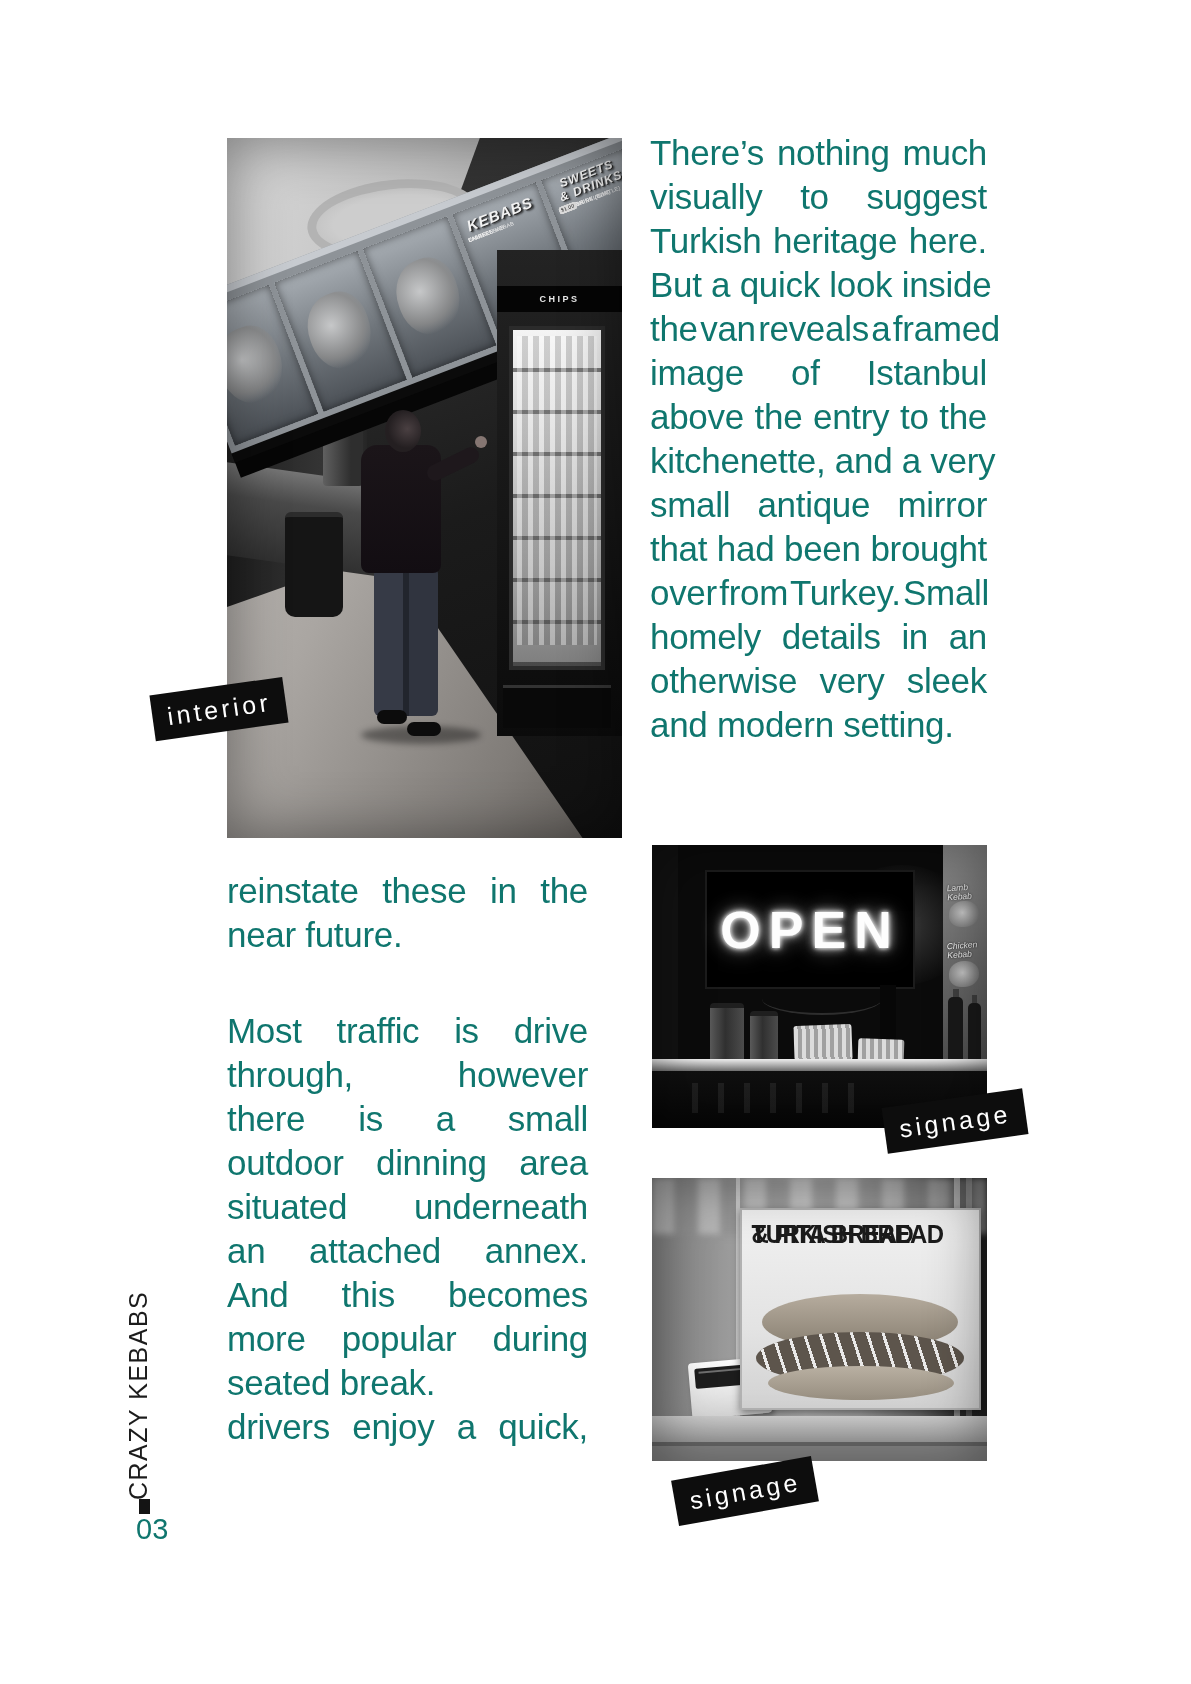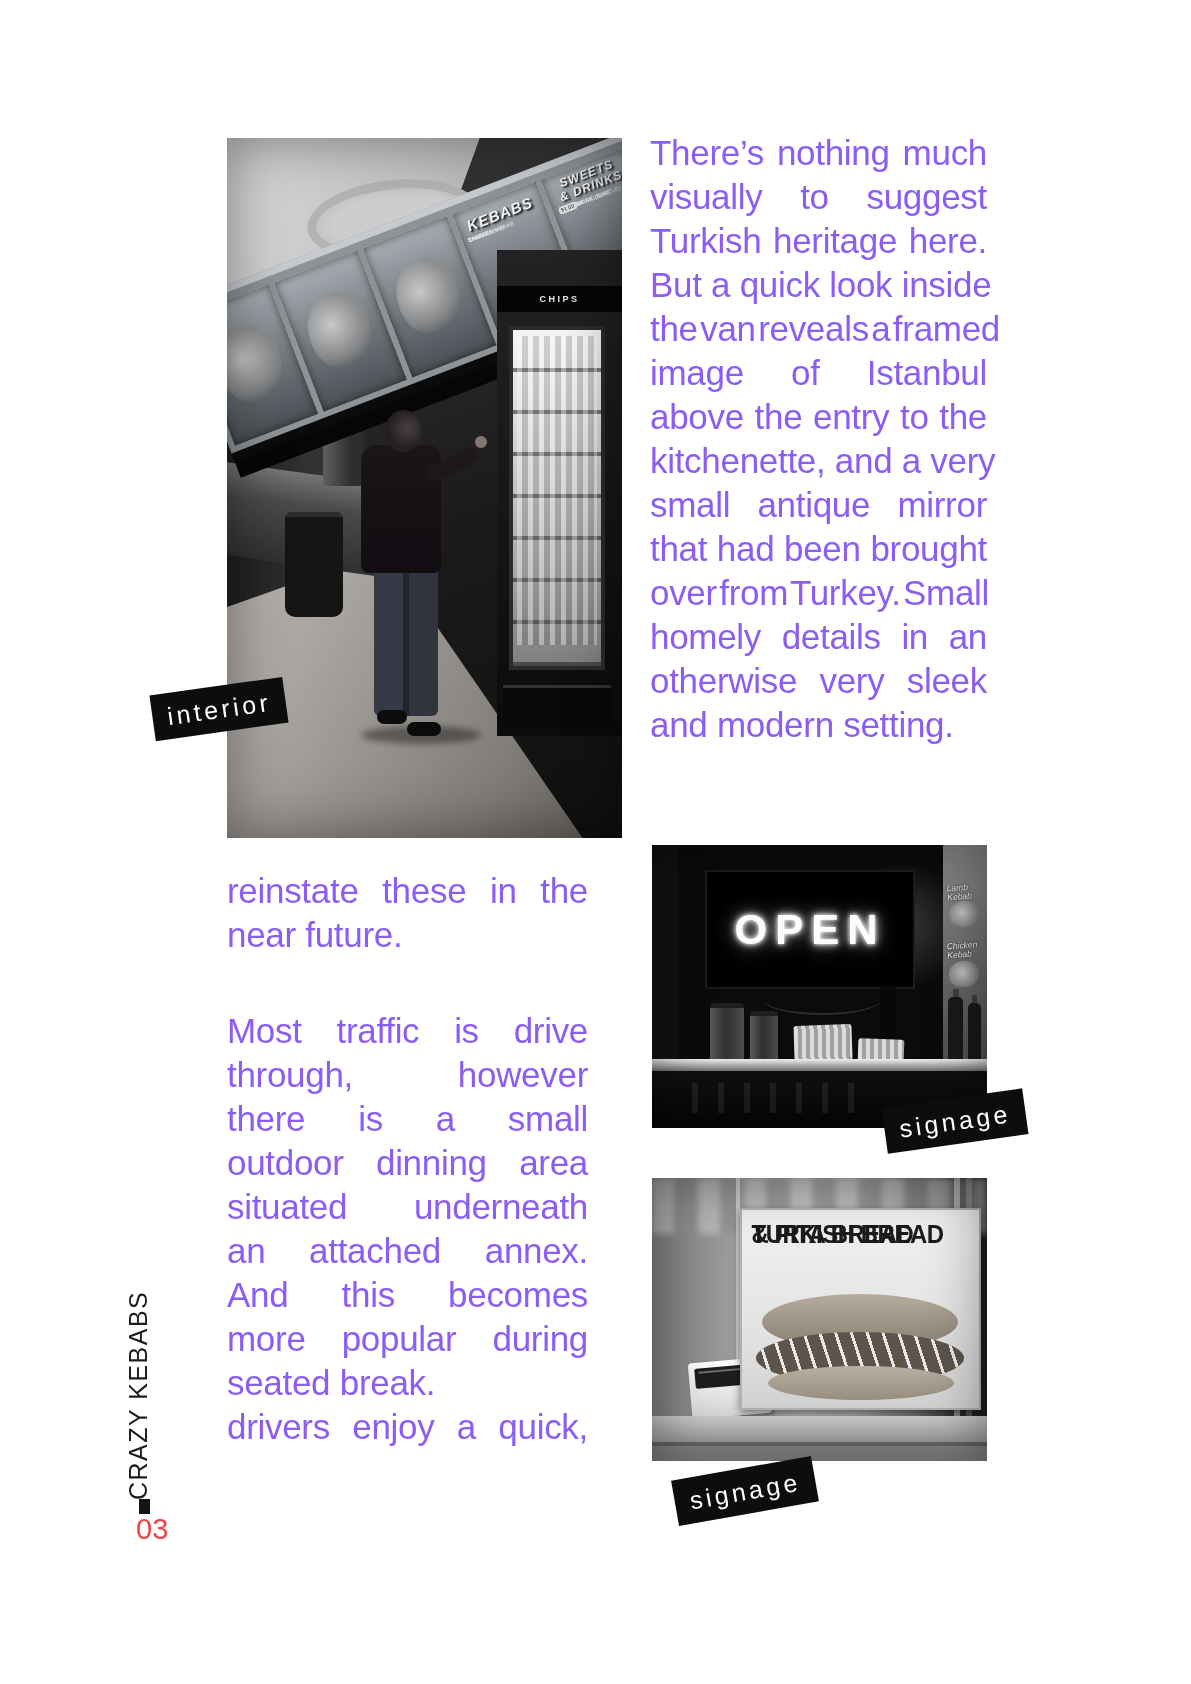--- a/index.html
+++ b/index.html
@@ -1,32 +1,32 @@
 <!DOCTYPE html>
 <html><head>
 <meta charset="utf-8">
 <style>
   html,body{margin:0;padding:0;background:#ffffff;}
   .page{position:relative;width:1191px;height:1684px;background:#ffffff;overflow:hidden;
         font-family:"Liberation Sans","DejaVu Sans",sans-serif;color:#1e1e1e;}
 
   
-  .col{position:absolute;font-size:35px;line-height:44px;letter-spacing:-0.3px;color:#8b5cf6;}
+  .col{position:absolute;font-size:35px;line-height:44px;letter-spacing:-0.3px;color:#0f766e;}
   .col .line{text-align:justify;text-align-last:justify;white-space:nowrap;}
   .col .line.last{text-align:left;text-align-last:left;}
   .col .line.tight{text-align-last:left;word-spacing:-7px;}
   #right-col{left:650px;top:131px;width:337px;}
   #left-col{left:227px;top:869px;width:361px;}
   #left-col .para{margin-bottom:52px;}
 
   
   .spine-title{position:absolute;left:124px;top:1203px;height:297px;
     writing-mode:vertical-rl;transform:rotate(180deg);font-size:25px;letter-spacing:1.5px;color:#1c1c1c;}
   .spine-bar{position:absolute;left:139px;top:1499px;width:11px;height:15px;background:#141414;}
-  .page-number{position:absolute;left:136px;top:1513px;font-size:29px;color:#ef4444;}
+  .page-number{position:absolute;left:136px;top:1513px;font-size:29px;color:#0f766e;}
 
   
   .tag{position:absolute;background:#0d0d0d;color:#ffffff;font-size:25px;letter-spacing:3.5px;
        padding:9px 15px;line-height:28px;white-space:nowrap;}
   #tag-interior{left:152px;top:686px;transform:rotate(-8deg);}
   #tag-signage-1{left:884px;top:1098px;transform:rotate(-8deg);}
   #tag-signage-2{left:674px;top:1468px;transform:rotate(-10deg);}
 
   
   .photo{position:absolute;overflow:hidden;background:#141414;}
@@ -98,21 +98,21 @@
   .op-posters{right:0;top:0;width:44px;height:100%;
      background:linear-gradient(180deg,#8e8e8e 0%,#6d6d6d 40%,#3c3c3c 100%);}
   .poster-text{position:absolute;left:4px;color:#f4f4f4;font-style:italic;font-size:8.5px;
      line-height:9px;transform:rotate(-4deg);text-shadow:0 0 2px #000;white-space:pre-line;width:38px;}
   .poster-blob{left:6px;width:30px;height:26px;border-radius:50% 45% 50% 40%;
      background:radial-gradient(circle at 45% 45%,#d6d6d6,#7c7c7c 75%);opacity:.85;}
   .op-frame-left{left:0;top:0;width:26px;height:100%;background:#121212;}
   .op-post{left:228px;top:140px;width:16px;height:143px;background:#070707;}
   .led-sign{left:53px;top:25px;width:206px;height:115px;background:#000;
      border:2px solid #1c1c1c;display:flex;align-items:center;justify-content:center;}
-  .led-text{position:relative;font-size:42px;font-weight:bold;letter-spacing:8px;color:#fdfdfd;
+  .led-text{position:relative;font-size:52px;font-weight:bold;letter-spacing:8px;color:#fdfdfd;
      text-shadow:0 0 4px #fff,0 0 10px rgba(255,255,255,.9),0 0 22px rgba(255,255,255,.55);}
   .led-cable{left:110px;top:138px;width:120px;height:30px;border-bottom:2px solid #2e2e2e;border-radius:50%;}
   .op-shelf{left:0;top:214px;width:100%;height:12px;
      background:linear-gradient(#ededed 0%,#bdbdbd 40%,#6f6f6f 100%);box-shadow:0 2px 0 #1a1a1a;}
   .jar{background:linear-gradient(90deg,#5a5a5a 0%,#303030 45%,#4c4c4c 100%);border-radius:4px;
      border-top:5px solid #1f1f1f;}
   .tray{background:repeating-linear-gradient(90deg,#dcdcdc 0 4px,#a0a0a0 4px 8px);border-radius:3px;}
   .bottle{background:#191919;border-radius:5px 5px 2px 2px;}
   .bottle:before{content:"";position:absolute;left:30%;top:-8px;width:40%;height:8px;background:#3f3f3f;}
   .op-under{left:0;top:226px;width:100%;height:57px;

